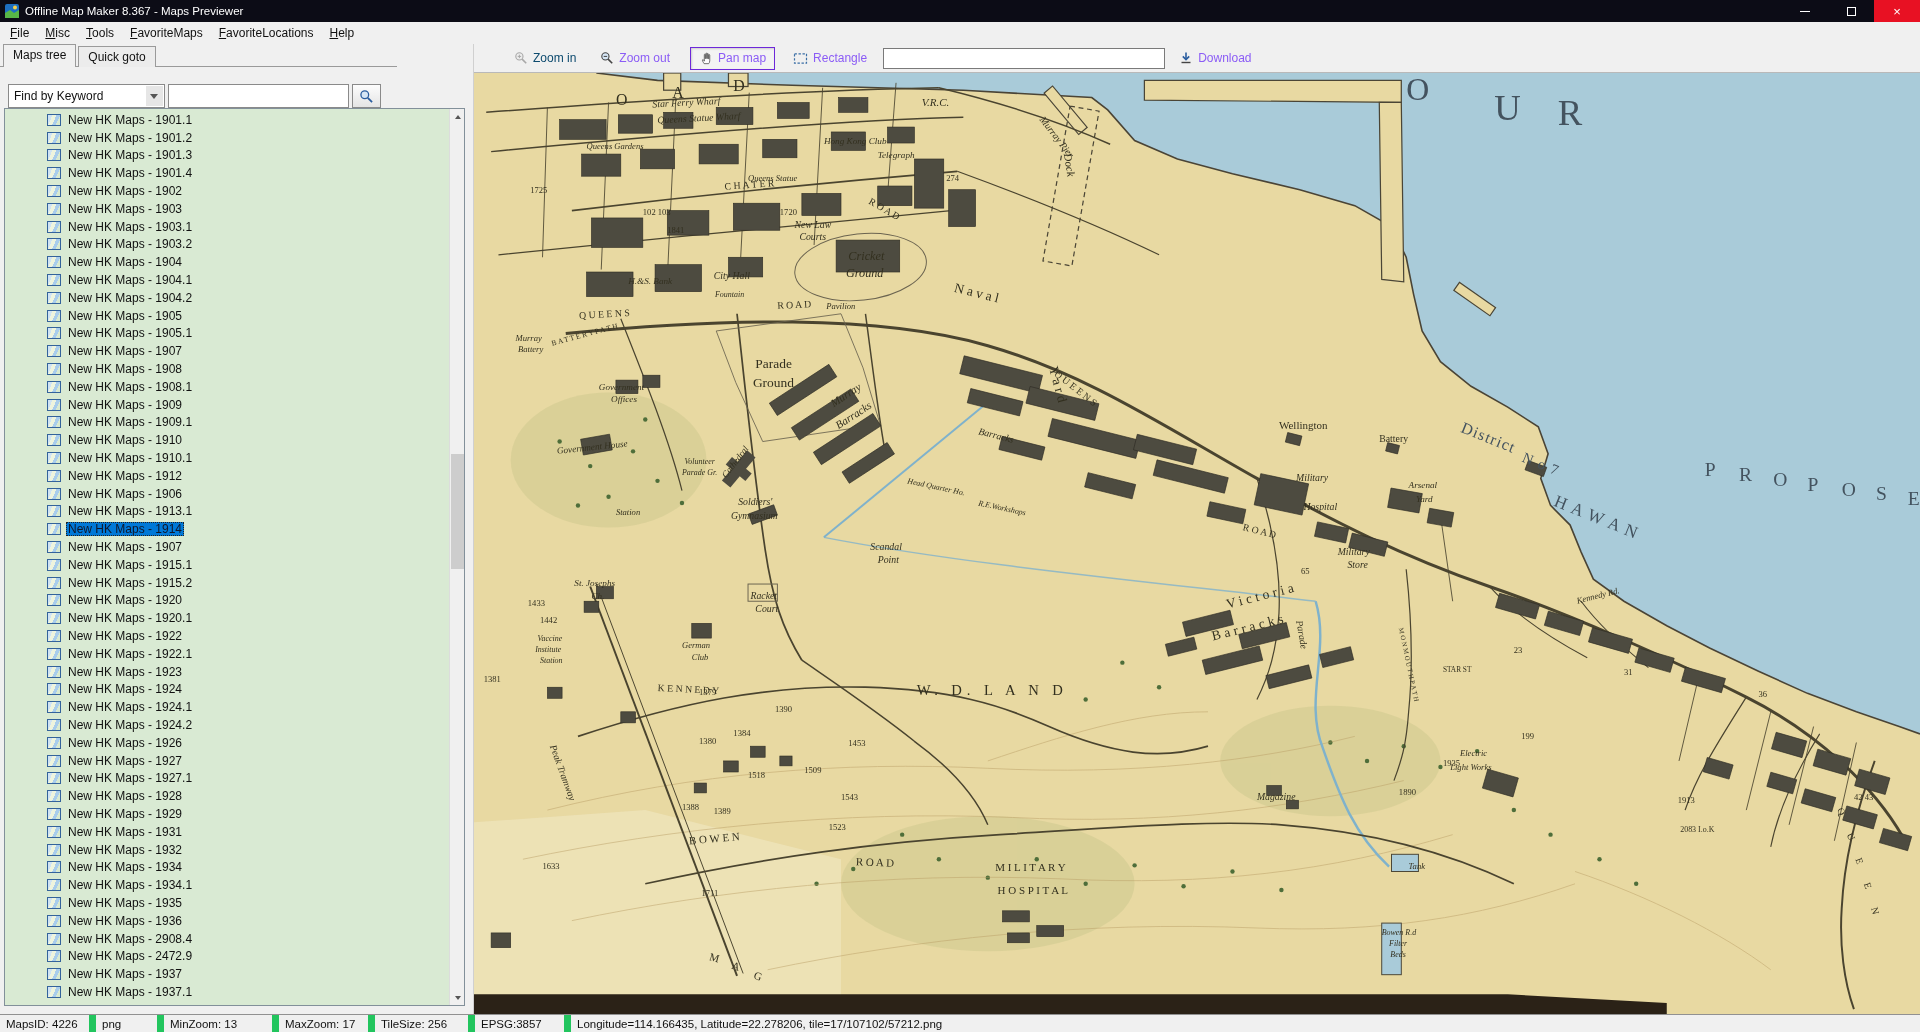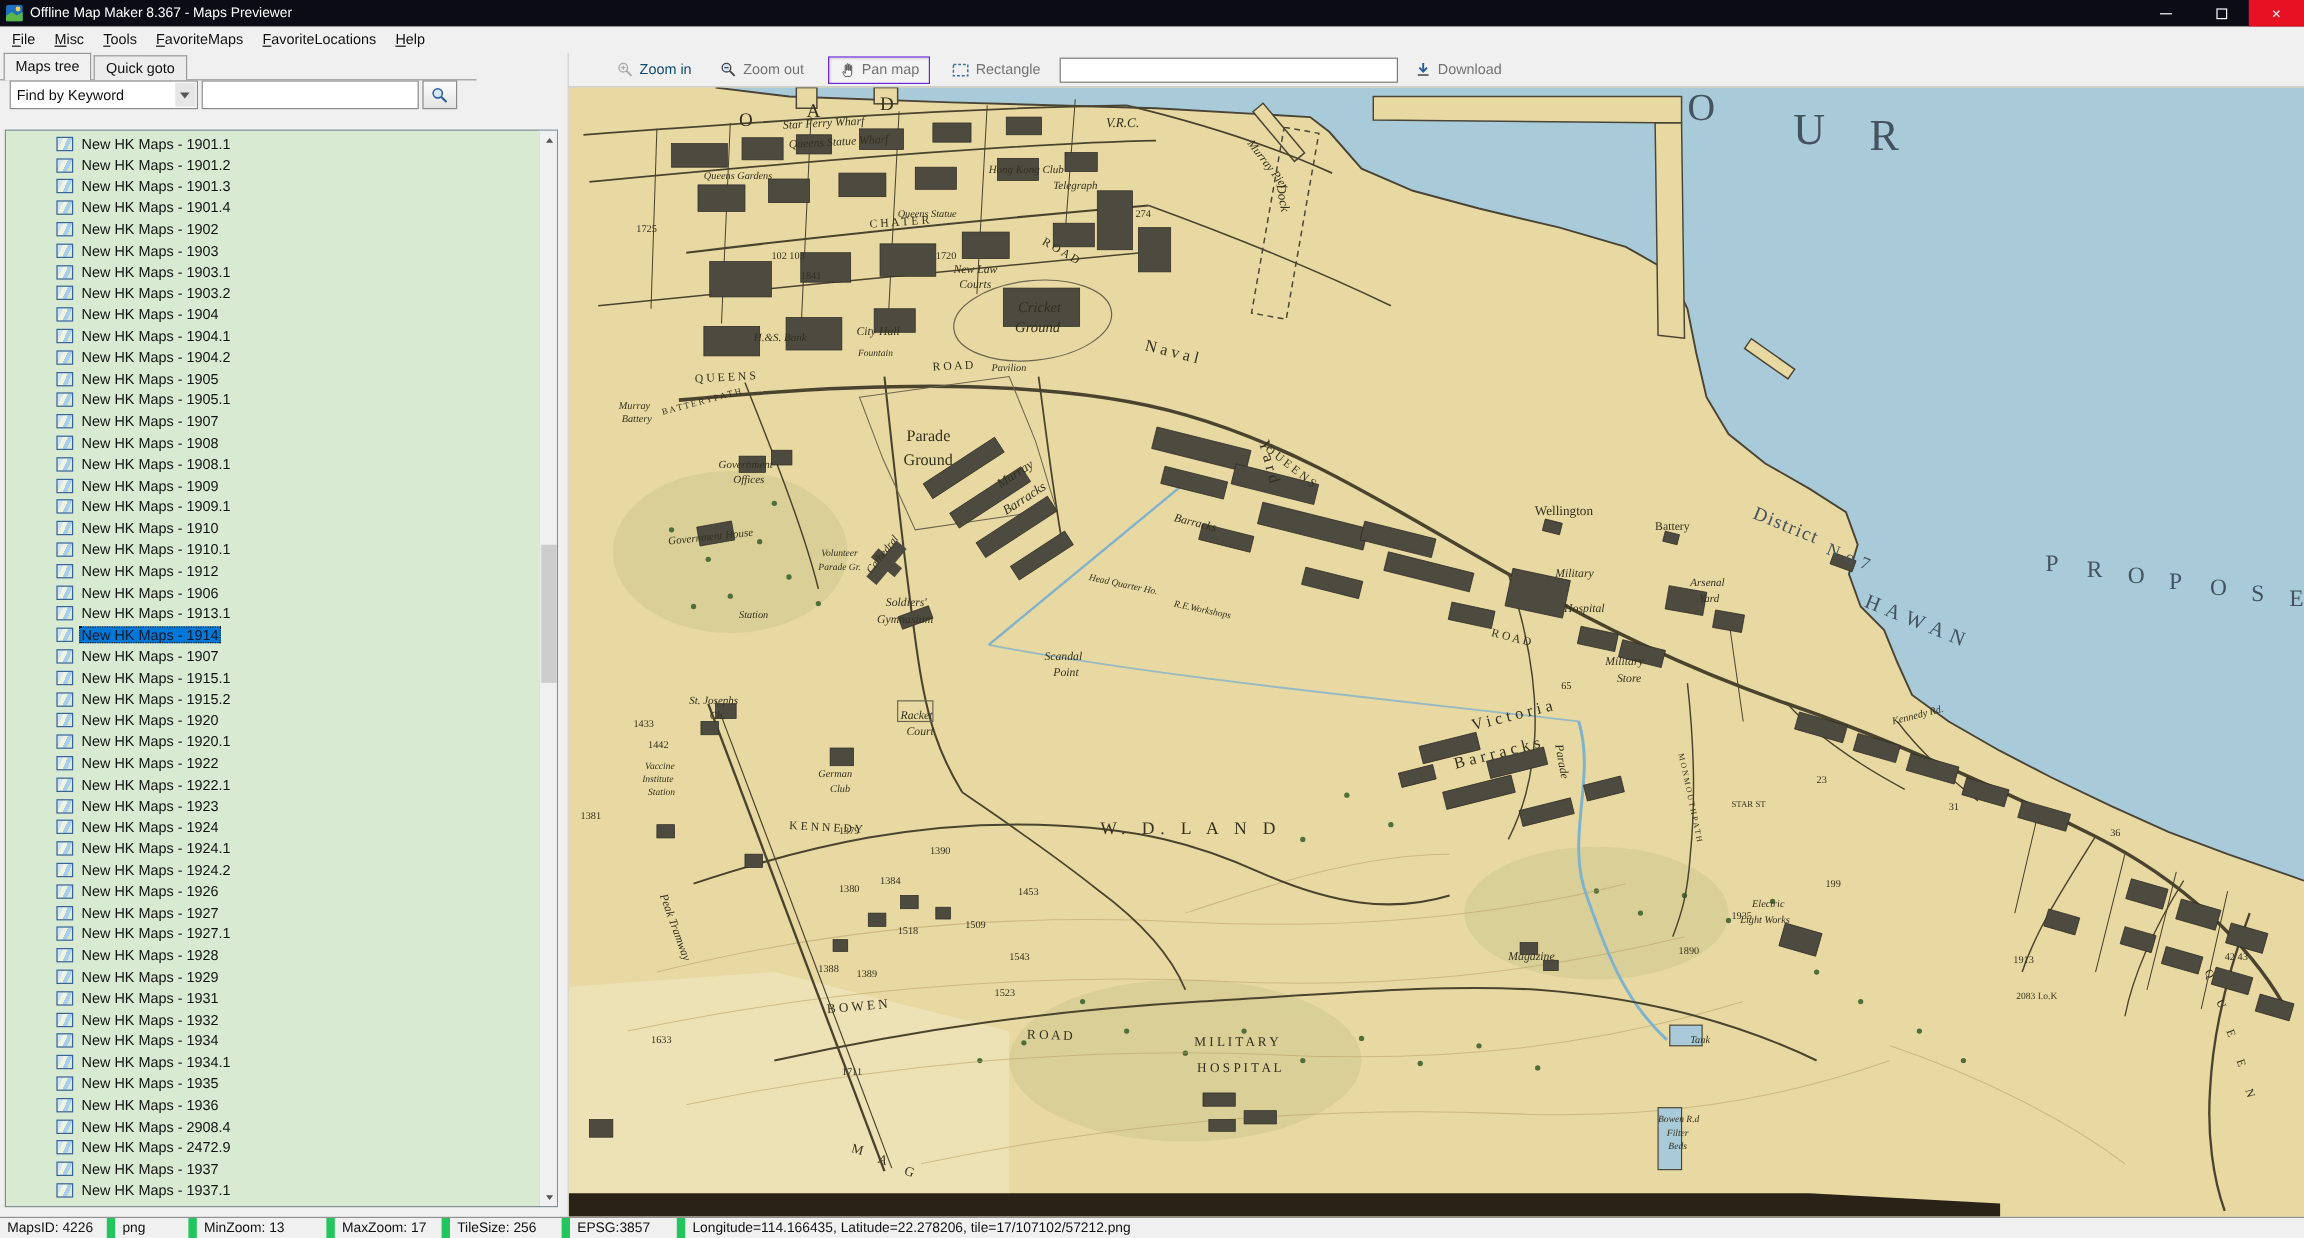--- a/index.html
+++ b/index.html
@@ -19,21 +19,21 @@
 
 .menubar{position:absolute;top:22px;left:0;width:100%;height:22px;background:#f0f0f0;display:flex;align-items:center;padding-left:2px;}
 .menu-item{padding:3px 8px;color:#111;}
 u{text-decoration:underline;}
 
 
 .left-panel{position:absolute;top:44px;left:0;width:397px;bottom:18px;background:#f0f0f0;}
 .tabrow{position:absolute;top:0;left:0;right:0;height:23px;border-bottom:1px solid #9a9a9a;padding-left:3px;display:flex;align-items:flex-end;}
 .tab{padding:3px 9px 3px;border:1px solid #9a9a9a;border-bottom:none;background:#ececec;margin-right:2px;position:relative;top:1px;}
 .tab.active{background:#f0f0f0;padding-bottom:5px;}
-.search-row{position:absolute;top:23px;left:0;right:16px;height:41px;display:flex;align-items:flex-start;padding-left:8px;}
+.search-row{position:absolute;top:23px;left:0;right:16px;height:41px;display:flex;align-items:flex-end;padding-left:8px;}
 .combo{width:186px;height:24px;background:#fff;border:1px solid #8a8a8a;display:flex;align-items:center;position:relative;}
 .combo-text{padding-left:5px;}
 .combo-btn{position:absolute;right:1px;top:1px;bottom:1px;width:17px;background:#e6e6e6;display:flex;align-items:center;justify-content:center;}
 .combo-arrow{width:0;height:0;border-left:4px solid transparent;border-right:4px solid transparent;border-top:5px solid #555;}
 .search-input{width:214px;height:24px;border:1px solid #8a8a8a;margin-left:3px;padding:0 4px;font:inherit;}
 .search-btn{width:34px;height:24px;margin-left:3px;border:1px solid #8a8a8a;background:linear-gradient(#fdfdfd,#e4e4e4);display:flex;align-items:center;justify-content:center;}
 .tree-wrap{position:absolute;left:4px;top:64px;width:461px;bottom:8px;border:1px solid #82909a;background:#d9ead3;}
 .tree-rows{position:absolute;top:0;left:0;right:15px;bottom:0;overflow:hidden;padding-top:2px;}
 .tree-row{height:17.8px;display:flex;align-items:center;padding-left:42px;}
 .tree-icon{width:14px;height:12px;border:1px solid #34639b;flex:0 0 auto;background:linear-gradient(115deg,#cfe3f4 28%,#eef4de 28% 52%,#a9cdec 52% 74%,#d9ead0 74%);}
@@ -42,21 +42,21 @@
 .scrollbar{position:absolute;top:0;right:0;bottom:0;width:15px;background:#f0f0f0;border-left:1px solid #dcdcdc;}
 .sb-btn{position:absolute;left:0;width:15px;height:15px;display:flex;align-items:center;justify-content:center;}
 .sb-up{top:0;}.sb-down{bottom:0;}
 .tri-up{width:0;height:0;border-left:3.5px solid transparent;border-right:3.5px solid transparent;border-bottom:4.5px solid #555;}
 .tri-down{width:0;height:0;border-left:3.5px solid transparent;border-right:3.5px solid transparent;border-top:4.5px solid #555;}
 .sb-thumb{position:absolute;left:1px;width:13px;top:345px;height:115px;background:#cdcdcd;}
 
 
 .right-panel{position:absolute;top:44px;left:473px;right:0;bottom:18px;border-left:1px solid #d0d0d0;background:#f0f0f0;}
 .toolbar{position:absolute;top:0;left:0;right:0;height:29px;display:flex;align-items:center;padding-left:32px;border-bottom:1px solid #b9b9b9;}
-.tb-btn{display:flex;align-items:center;gap:5px;padding:3px 8px;color:#737373;white-space:nowrap;}
+.tb-btn{display:flex;align-items:center;gap:5px;padding:3px 8px;color:#8b5cf6;white-space:nowrap;}
 .tb-btn.disabled{color:#0c4a6e;}
 .tb-btn.toggled{border:1px solid #6d28d9;background:#f3f3f3;box-shadow:inset 1px 1px 2px rgba(0,0,0,.15);}
 .mr8{margin-right:8px;}.mr12{margin-right:12px;}.mr10{margin-right:10px;}
 .tb-input{width:282px;height:21px;border:1px solid #7a7a7a;background:#fff;margin:0 6px 0 8px;font:inherit;padding:0 4px;}
 .map-area{position:absolute;top:29px;left:0;right:0;bottom:0;background:#e8d9a2;}
 .map-area svg{display:block;width:100%;height:100%;}
 
 
 .statusbar{position:absolute;bottom:0;left:0;width:100%;height:18px;background:#f0f0f0;border-top:1px solid #919191;display:flex;align-items:stretch;font-size:11.5px;}
 .sb-seg{padding-left:6px;display:flex;align-items:center;border-right:7px solid #22c55e;white-space:nowrap;}

